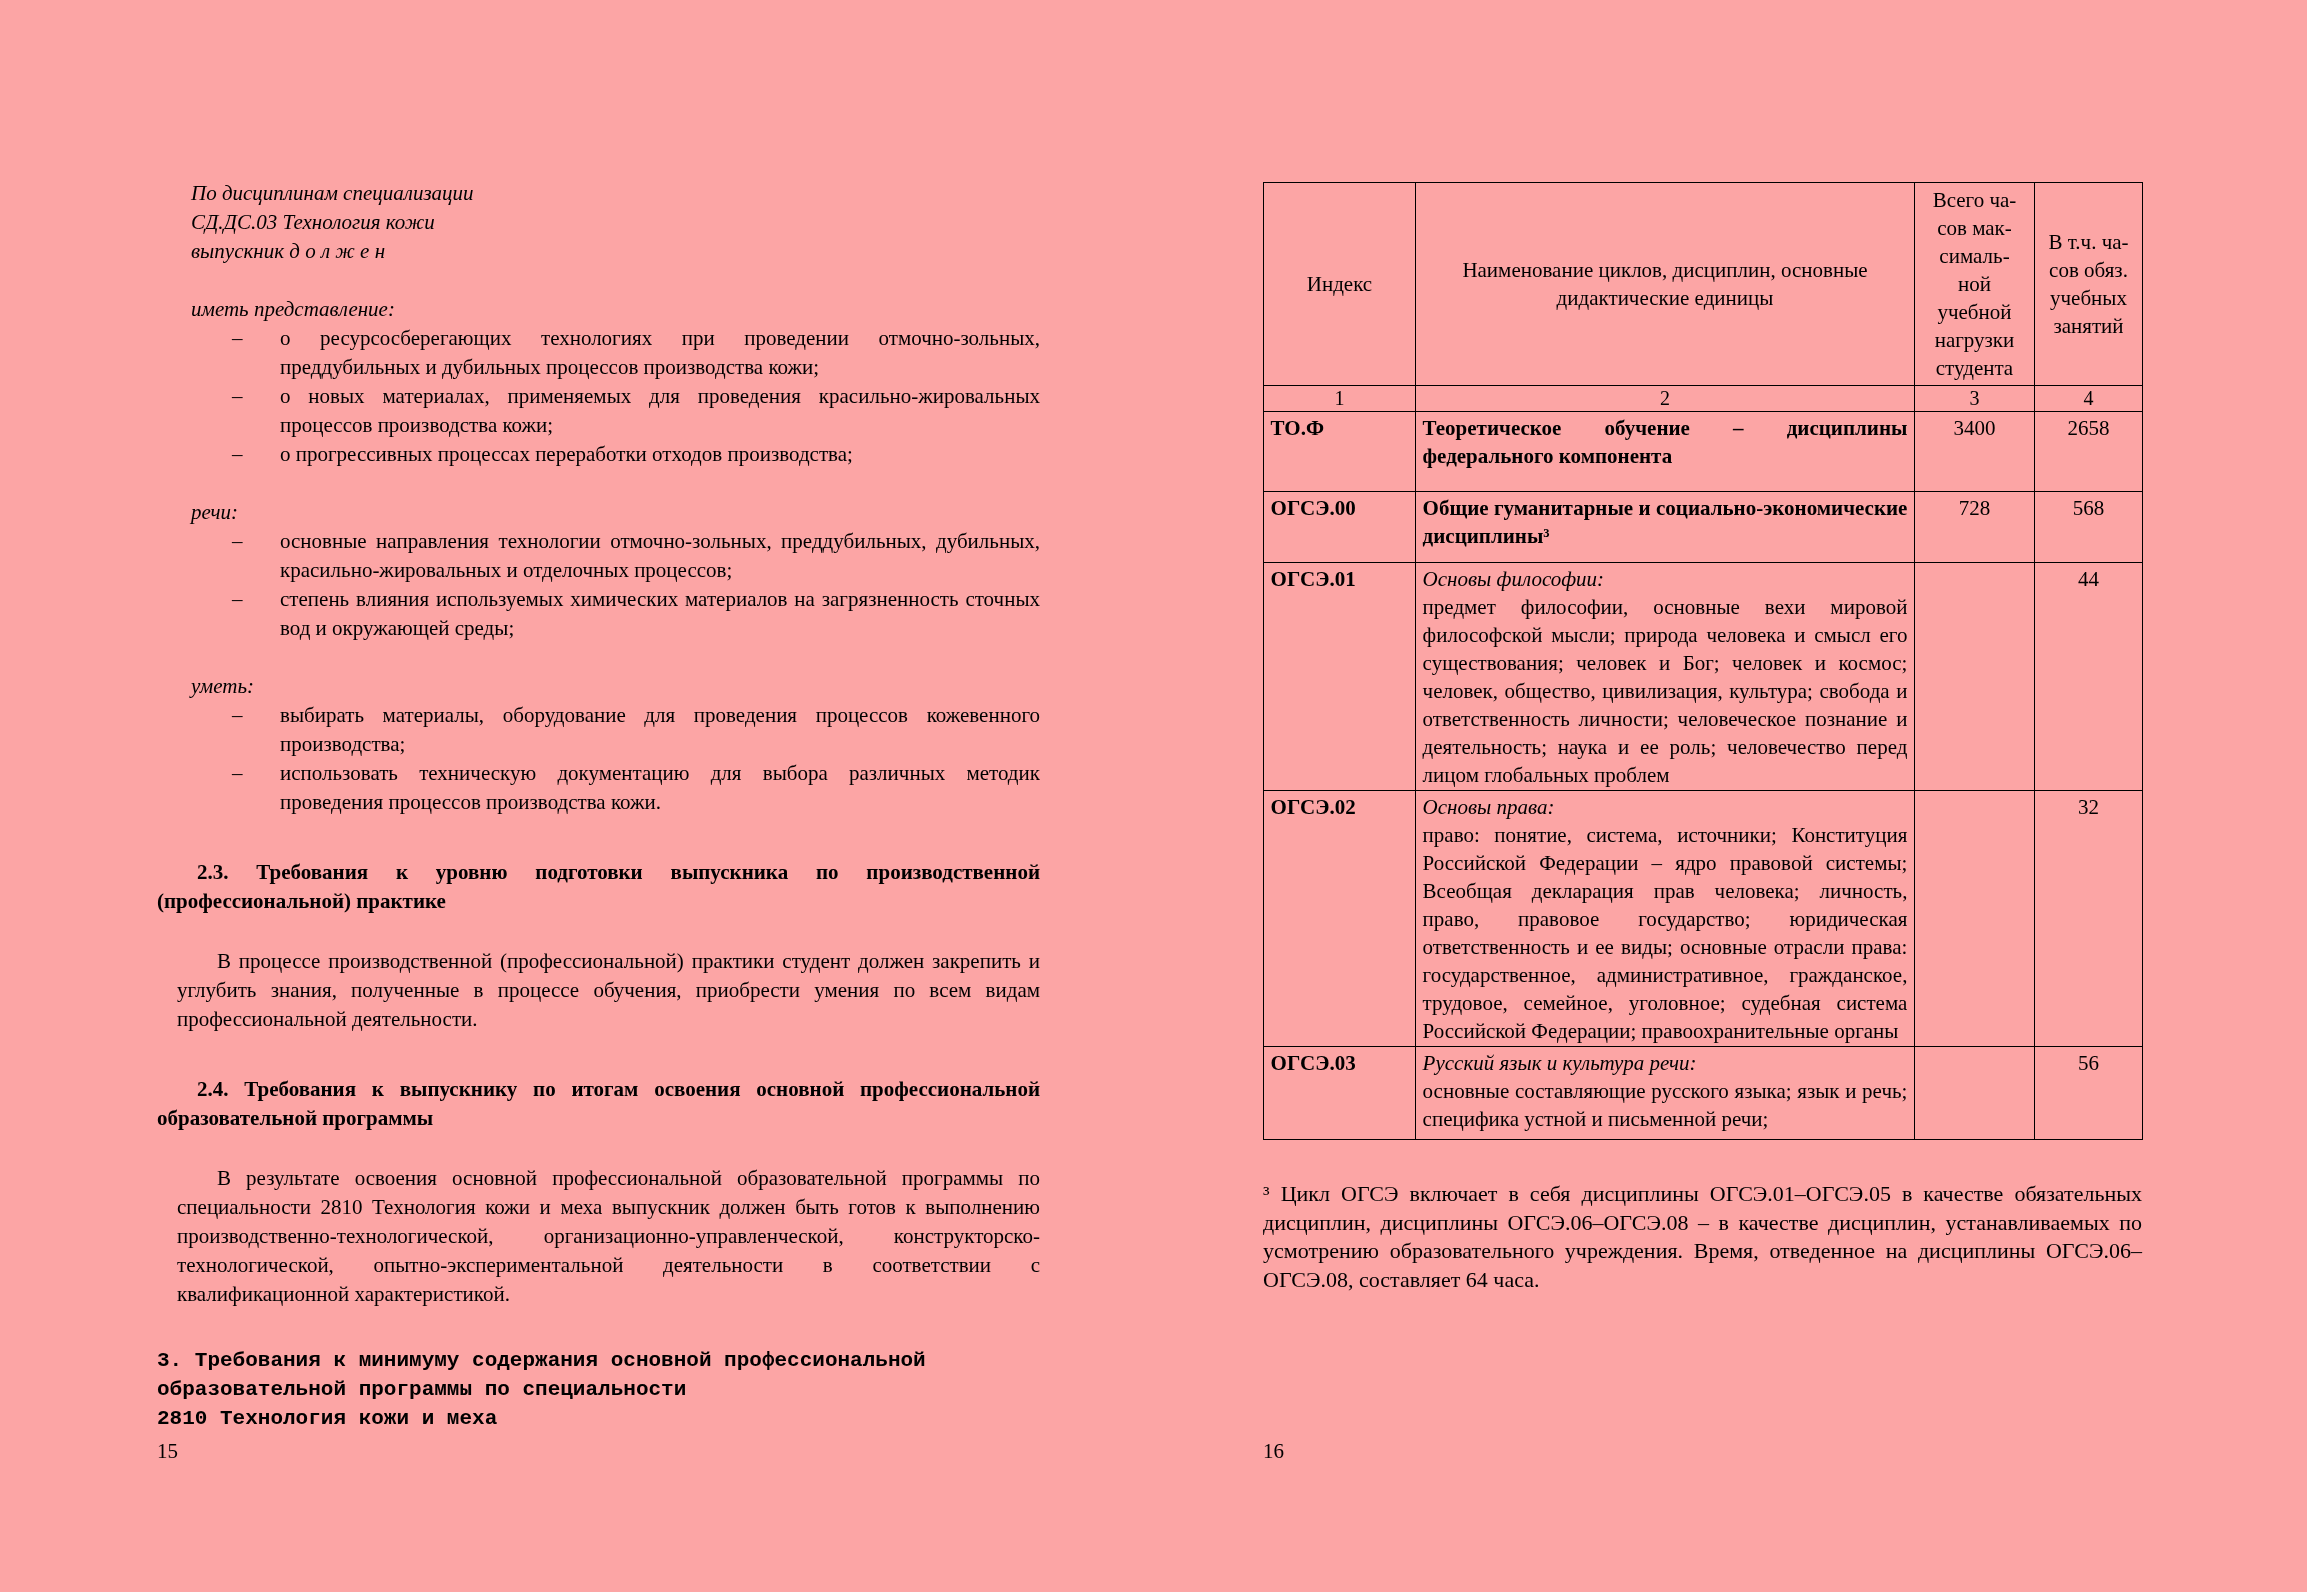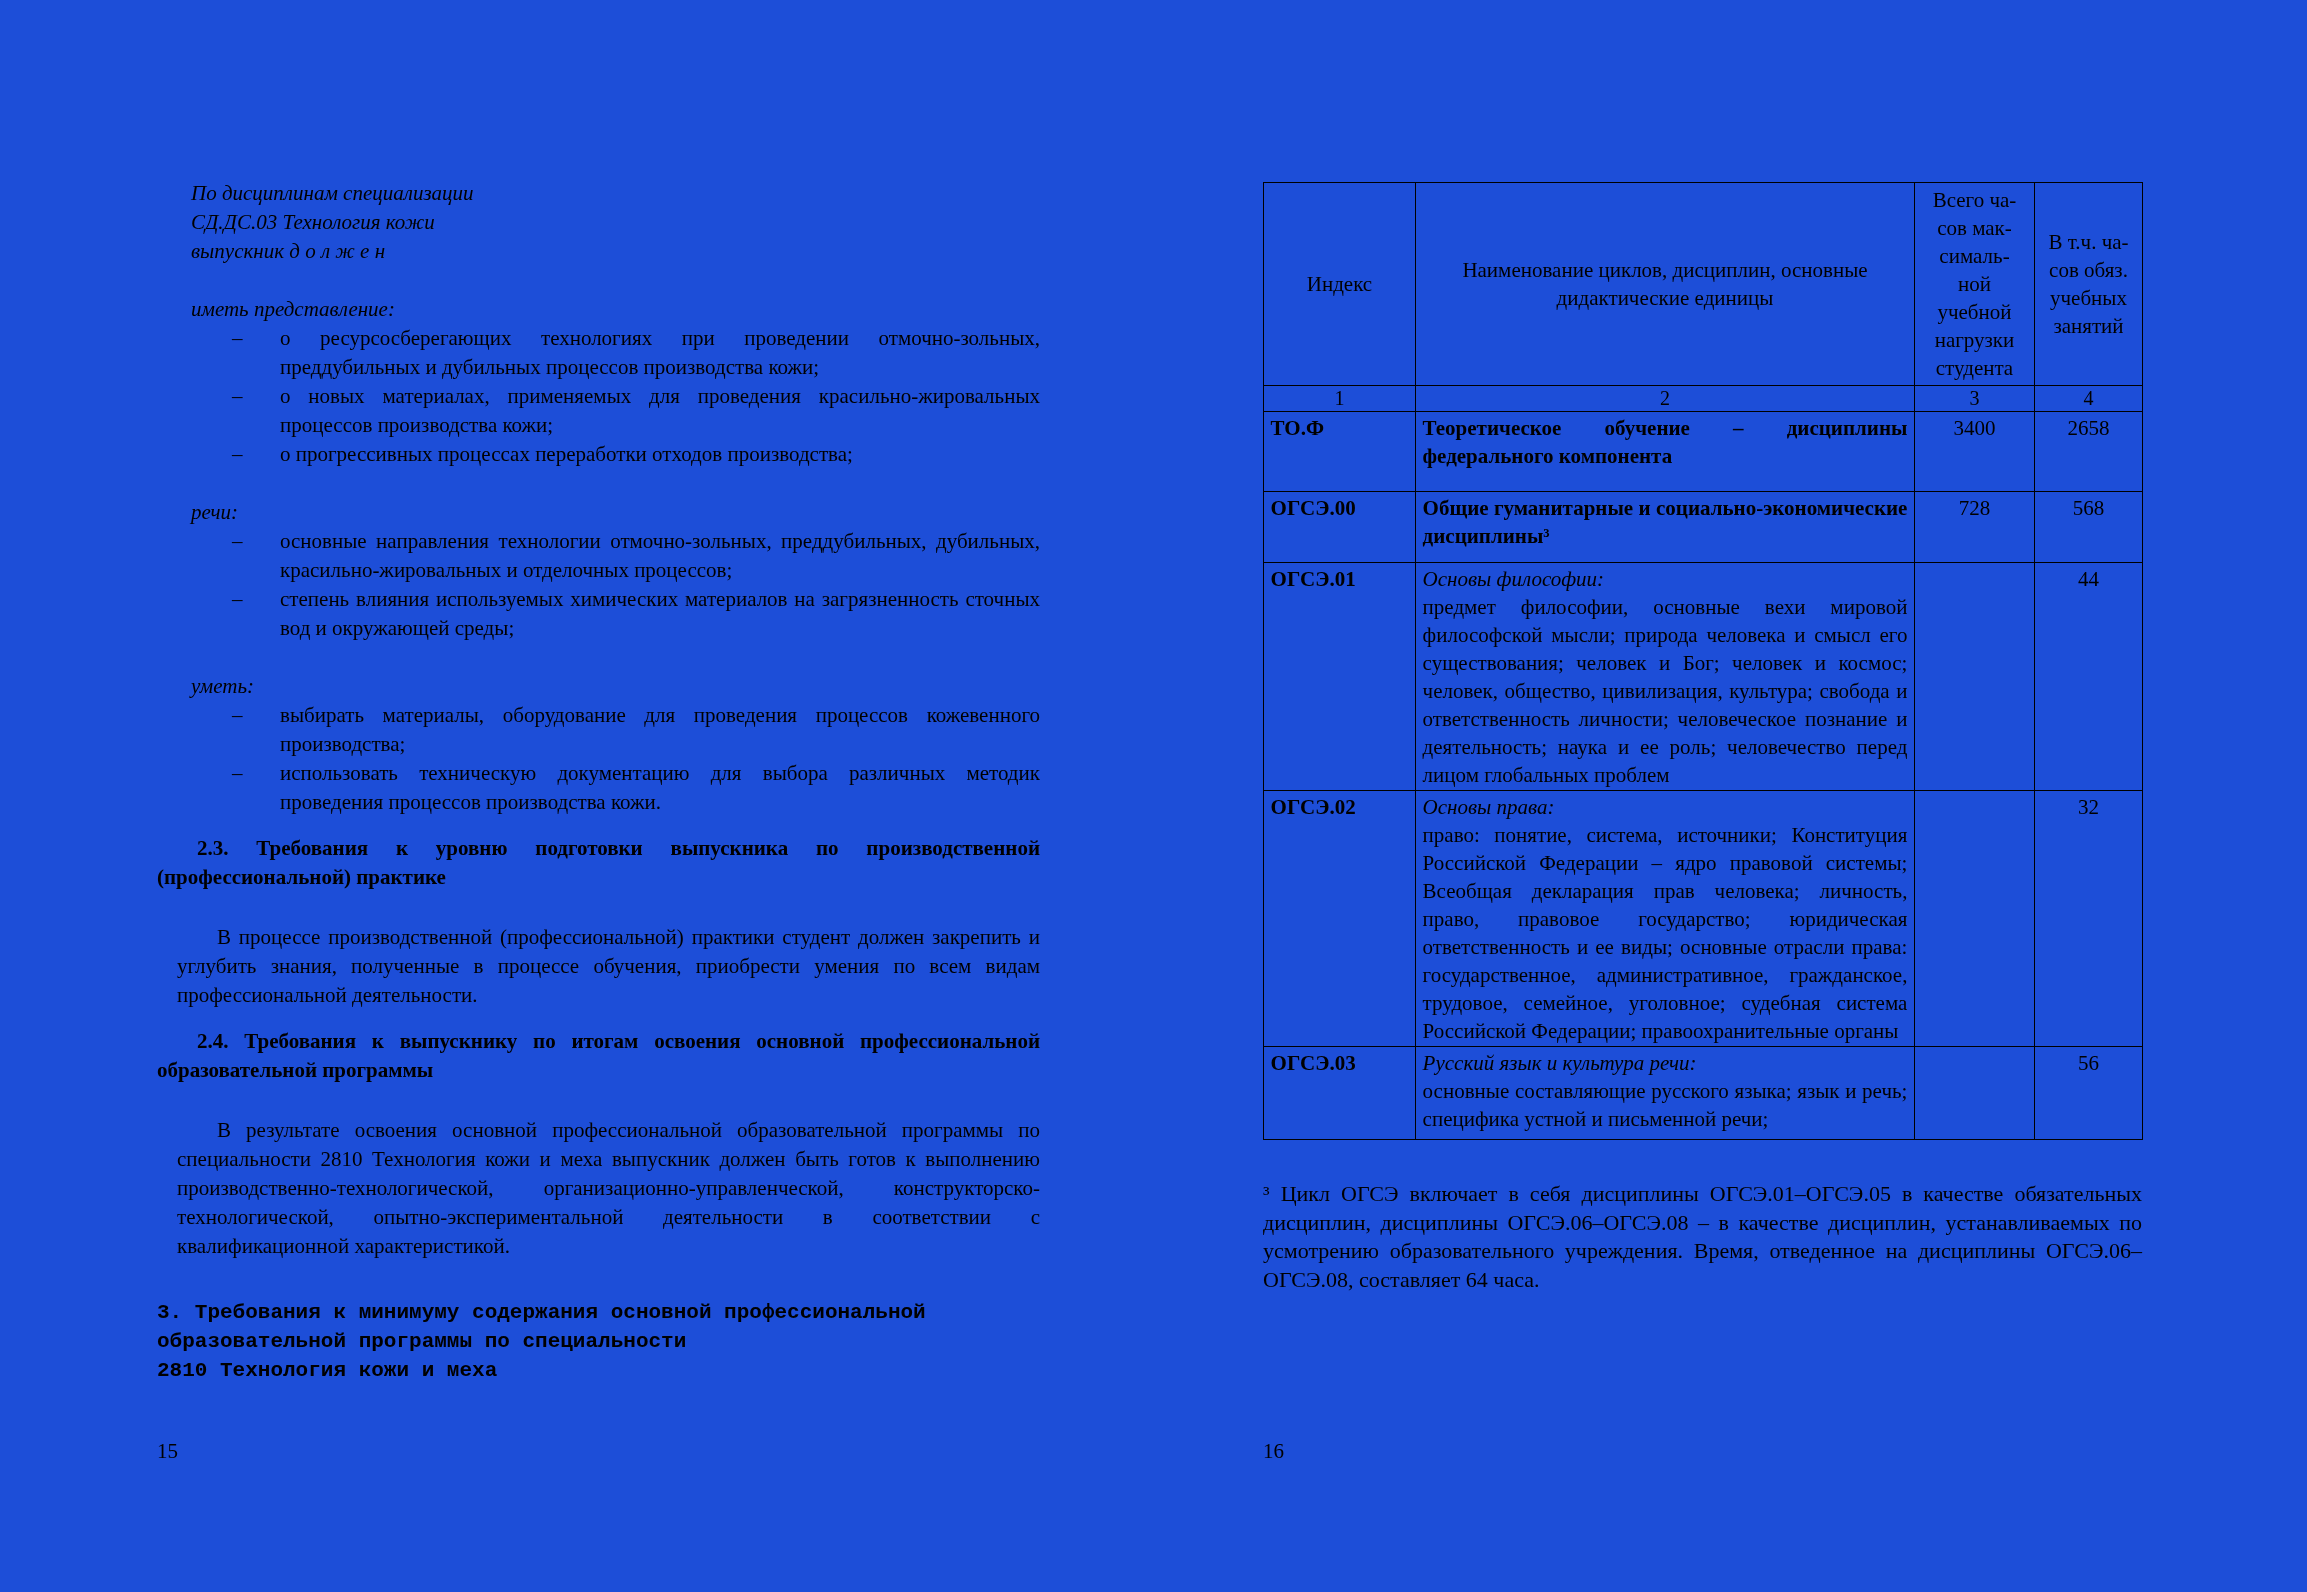--- a/index.html
+++ b/index.html
@@ -1,39 +1,39 @@
 <!DOCTYPE html>
 <html style="font-size:11.7px"><head>
 <meta charset="utf-8">
 <style>
   html,body{margin:0;padding:0;background:#ffffff;}
   .sheet{
     position:relative;
     width:2307px;height:1593px;
-    background:#1d4ed8;
+    background:#fca5a5;
     font-family:"Liberation Serif", serif;
     color:#000;
     font-size:21px;
     line-height:29px;
     overflow:hidden;
   }
   .i{font-style:italic;}
   .b{font-weight:normal;}
   .pre{white-space:pre-line;}
 
   
   .page-left{
     position:absolute;left:157px;top:179px;width:883px;
   }
   .intro{font-style:italic;margin-left:34px;}
   .sec-label{font-style:italic;margin-left:34px;margin-top:29px;}
   .list-item{display:flex;}
   .list-item .dash{flex:0 0 48px;margin-left:75px;}
   .list-item .txt{flex:1;text-align:justify;}
-  .h-bold{font-weight:bold;text-indent:40px;text-align:justify;margin-top:17px;}
+  .h-bold{font-weight:bold;text-indent:40px;text-align:justify;margin-top:41px;}
   .para{text-indent:40px;text-align:justify;margin-top:31px;margin-left:20px;}
   .h-center{font-weight:bold;text-align:left;margin-top:37px;white-space:pre-line;font-family:Liberation Mono, monospace;}
   .pagenum{position:absolute;top:1437px;text-align:left;width:883px;}
   .pagenum.left{left:157px;}
   .pagenum.right{left:1263px;width:879px;}
 
   
   .page-right{
     position:absolute;left:1263px;top:182px;width:879px;
     line-height:28px;

